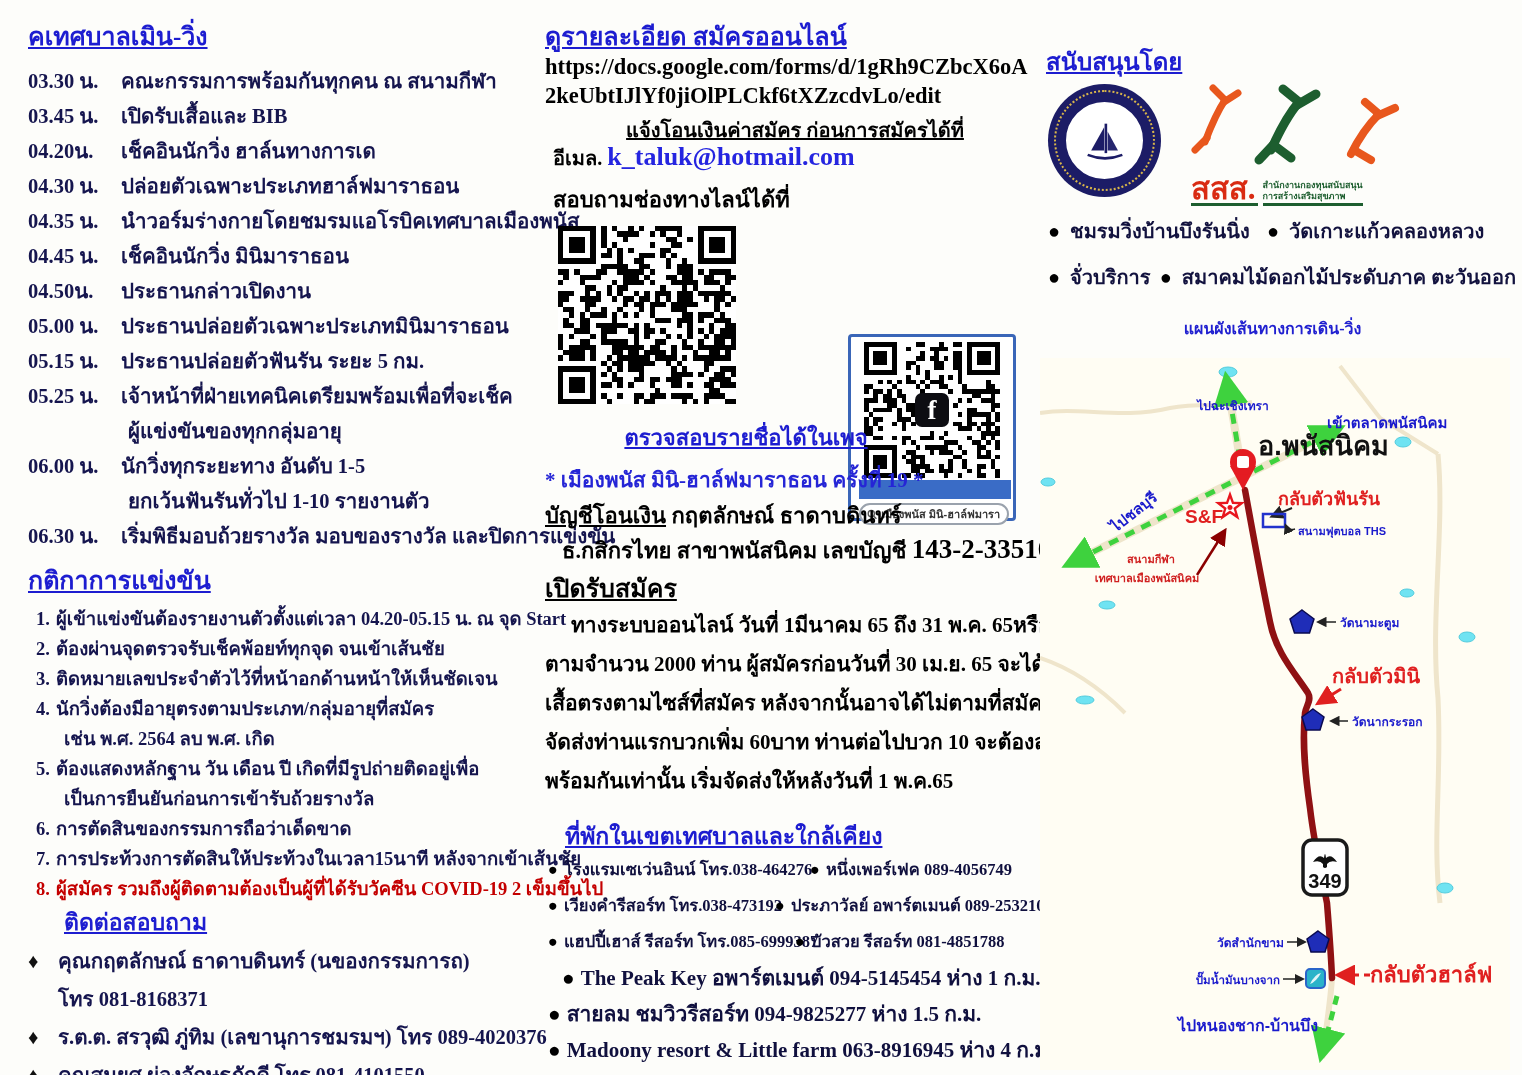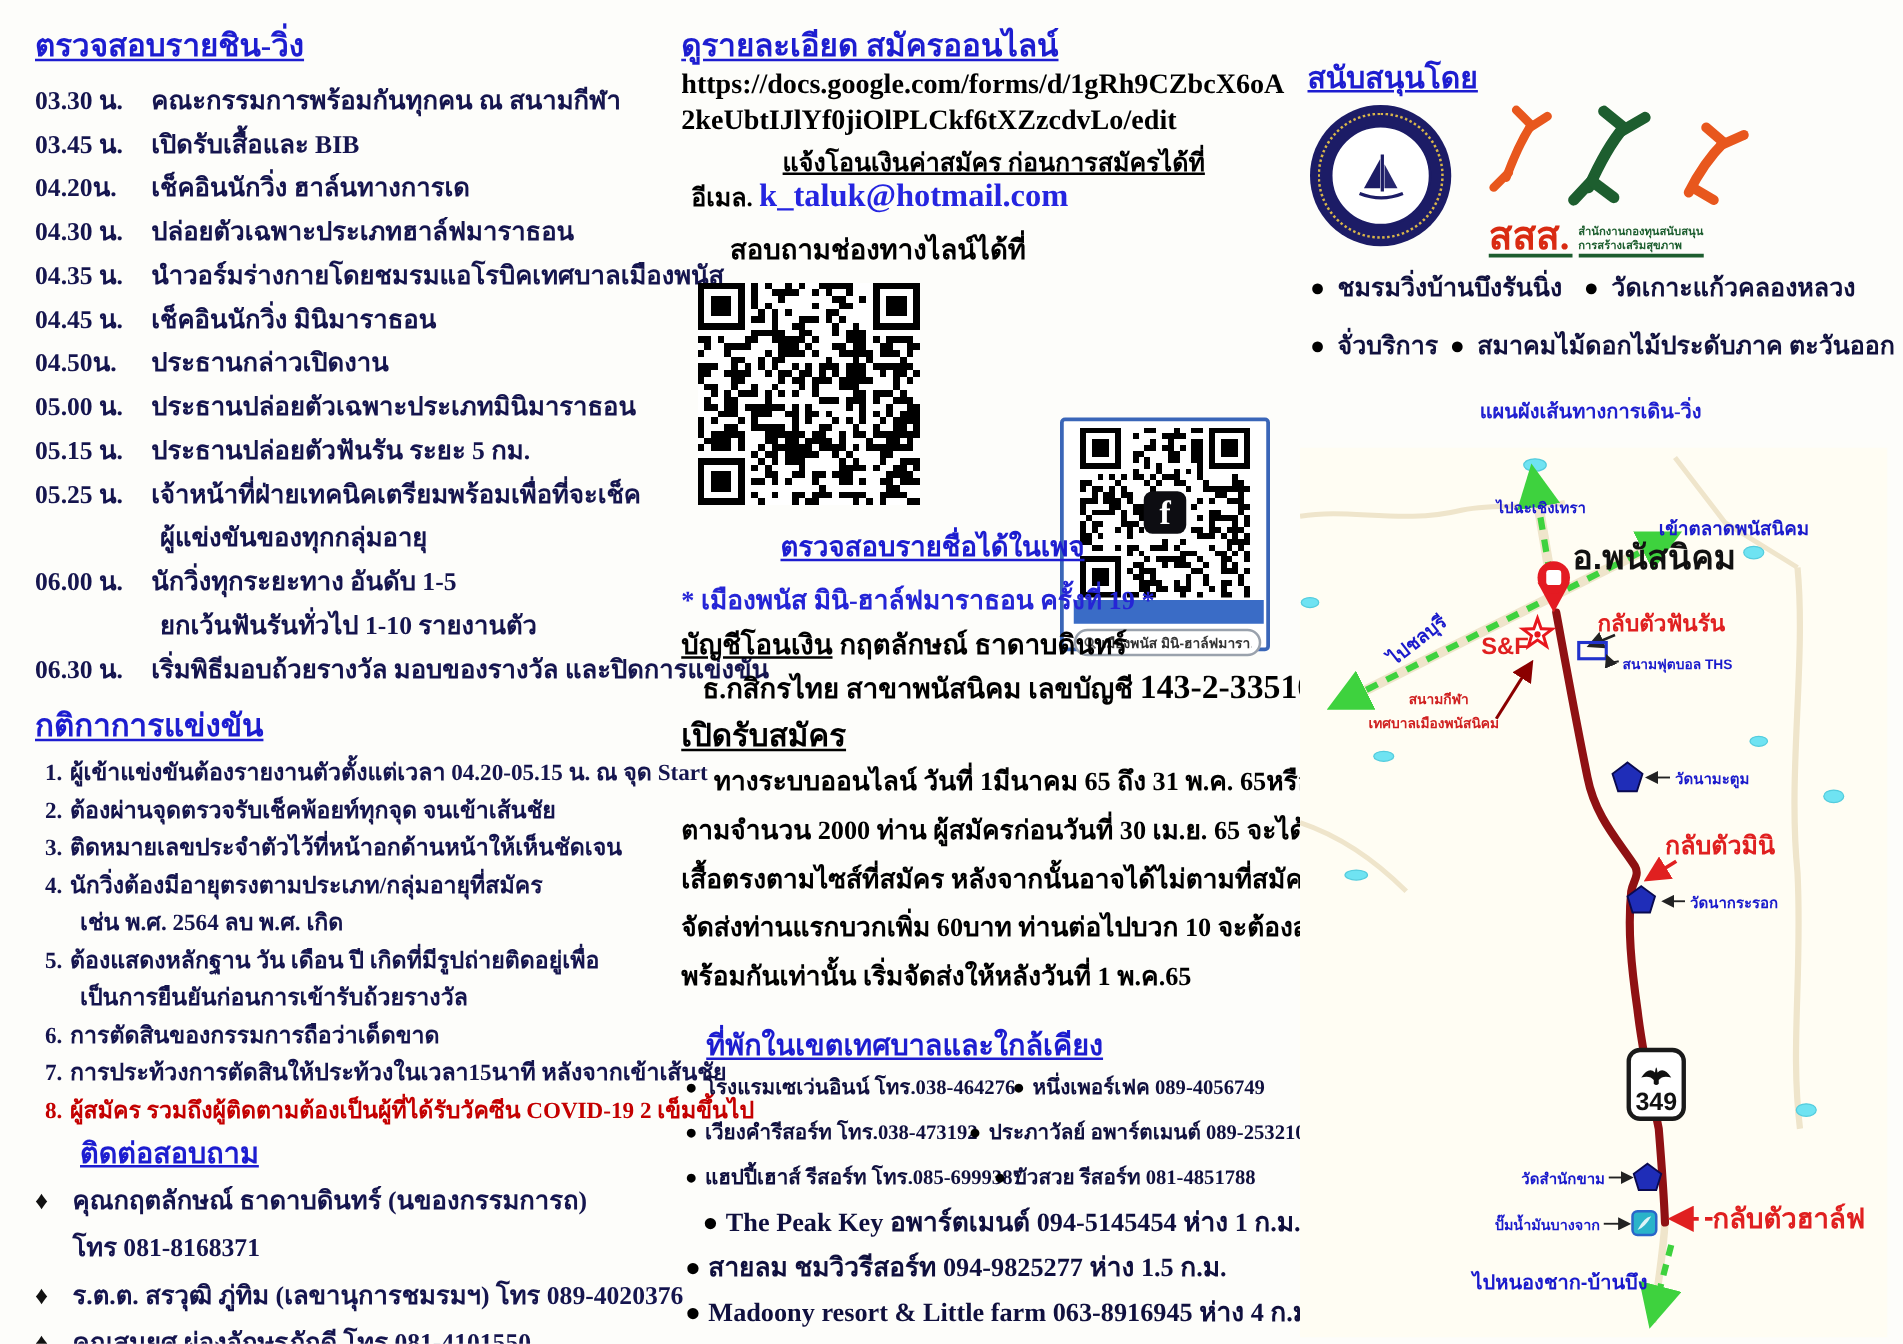--- a/index.html
+++ b/index.html
@@ -22,21 +22,21 @@
   .contacts { margin-top:2px; }
   .crow { font-size:20.5px; line-height:38px; white-space:nowrap; }
   .cdia { display:inline-block; width:30px; color:#111; }
   .crow.cont { padding-left:30px; }
   
   .col-mid-head { left:545px; top:16px;text-align:center; }
   .url { left:545px; top:52px; width:500px; color:#000; font-size:22.5px; line-height:29px; font-family:"Liberation Serif",serif; }
   .transfer { left:560px; top:114px; width:470px; text-align:center; color:#000; font-size:20px; text-decoration:underline; }
   .email-line { left:553px; top:142px; font-size:20px; color:#000;text-align:right; }
   .email-line .mail { color:#2525e0; font-size:26px; }
-  .line-note { left:584px; top:182px; font-size:22px; color:#000; }
+  .line-note { left:553px; top:182px; font-size:22px; color:#000; }
   .qr-line { left:558px; top:226px; width:178px; height:178px; }
   .qr-line svg, .fb-qr { width:100%; height:100%; shape-rendering:crispEdges; }
   .fb-card { left:848px; top:334px; width:168px; height:187px; background:#fff;
              border:3px solid #3a66b8; border-radius:4px; padding:5px 8px 0 8px; }
   .fb-qrwrap { position:relative; width:146px; height:136px; margin:0 auto; }
   .fb-ficon { position:absolute; left:50%; top:50%; width:34px; height:34px; transform:translate(-50%,-50%);
               background:#0d0d12; border-radius:7px; color:#fff; font-size:27px;
               display:flex; align-items:center; justify-content:center; }
   .fb-strip { width:152px; margin:2px auto 0; height:19px; background:#3a6cc6; }
   .fb-search { margin:4px auto 0; width:150px; height:22px; border:2px solid #9aa2ad; border-radius:12px;
@@ -73,21 +73,21 @@
   .sp-row { display:flex; font-size:20px; line-height:46px; color:#12123e; white-space:nowrap; }
   .sp-item .dot { color:#000; margin-right:10px; }
   .map-title { left:1100px; top:316px; width:345px; text-align:center; color:#2020d0; font-size:16px; }
   .map-svg { left:1040px; top:358px; width:470px; height:712px; }
   .map-svg text { font-family:"Liberation Sans",sans-serif; font-weight:bold; }
 </style>
 </head>
 <body>
 
 <section class="abs col-left">
-  <div class="h-blue">ตรวจสอบรายชิน-วิ่ง</div>
+  <div class="h-blue">คเทศบาลเมิน-วิ่ง</div>
   <div class="sched">
     <div class="srow"><span class="stime">03.30 น.</span><span>คณะกรรมการพร้อมกันทุกคน ณ สนามกีฬา</span></div>
     <div class="srow"><span class="stime">03.45 น.</span><span>เปิดรับเสื้อและ BIB</span></div>
     <div class="srow"><span class="stime">04.20น.</span><span>เช็คอินนักวิ่ง ฮาล์นทางการเด</span></div>
     <div class="srow"><span class="stime">04.30 น.</span><span>ปล่อยตัวเฉพาะประเภทฮาล์ฟมาราธอน</span></div>
     <div class="srow"><span class="stime">04.35 น.</span><span>นำวอร์มร่างกายโดยชมรมแอโรบิคเทศบาลเมืองพนัส</span></div>
     <div class="srow"><span class="stime">04.45 น.</span><span>เช็คอินนักวิ่ง มินิมาราธอน</span></div>
     <div class="srow"><span class="stime">04.50น.</span><span>ประธานกล่าวเปิดงาน</span></div>
     <div class="srow"><span class="stime">05.00 น.</span><span>ประธานปล่อยตัวเฉพาะประเภทมินิมาราธอน</span></div>
     <div class="srow"><span class="stime">05.15 น.</span><span>ประธานปล่อยตัวฟันรัน ระยะ 5 กม.</span></div>

